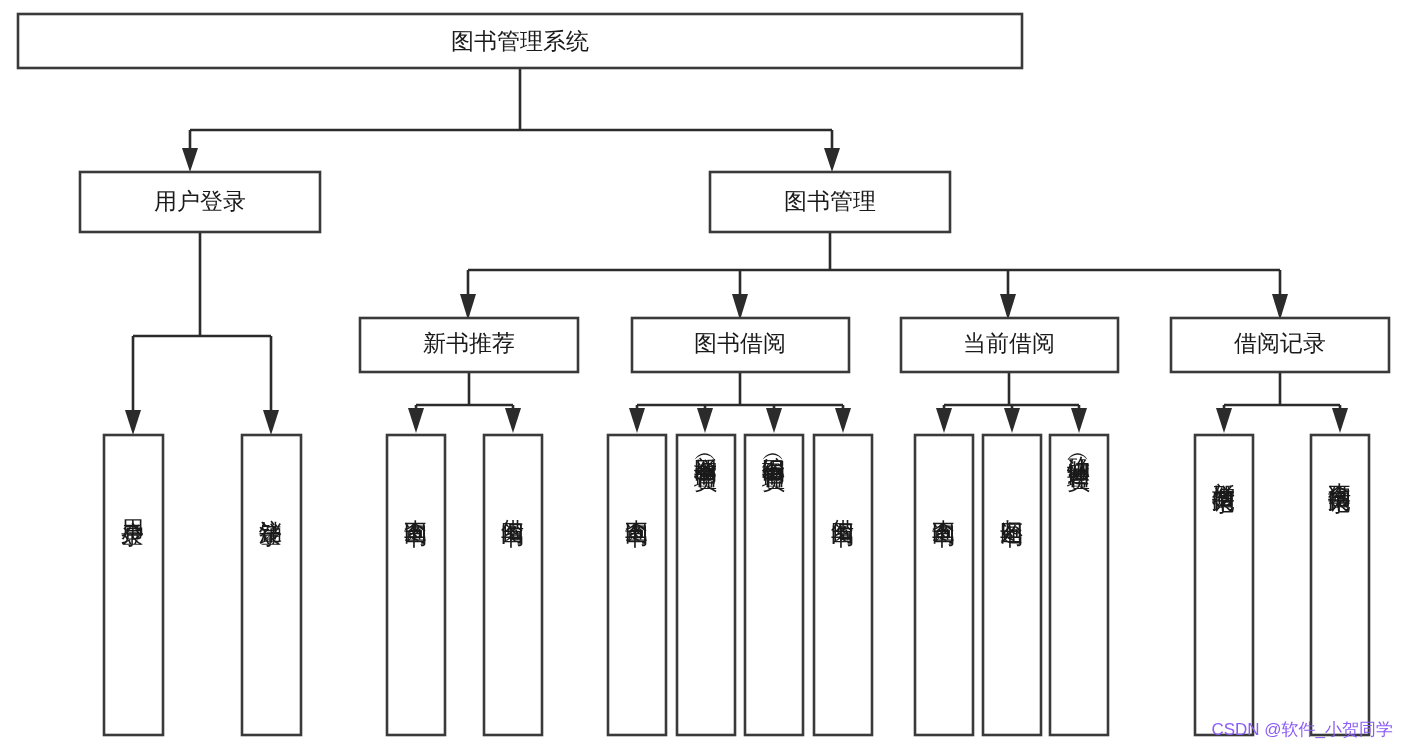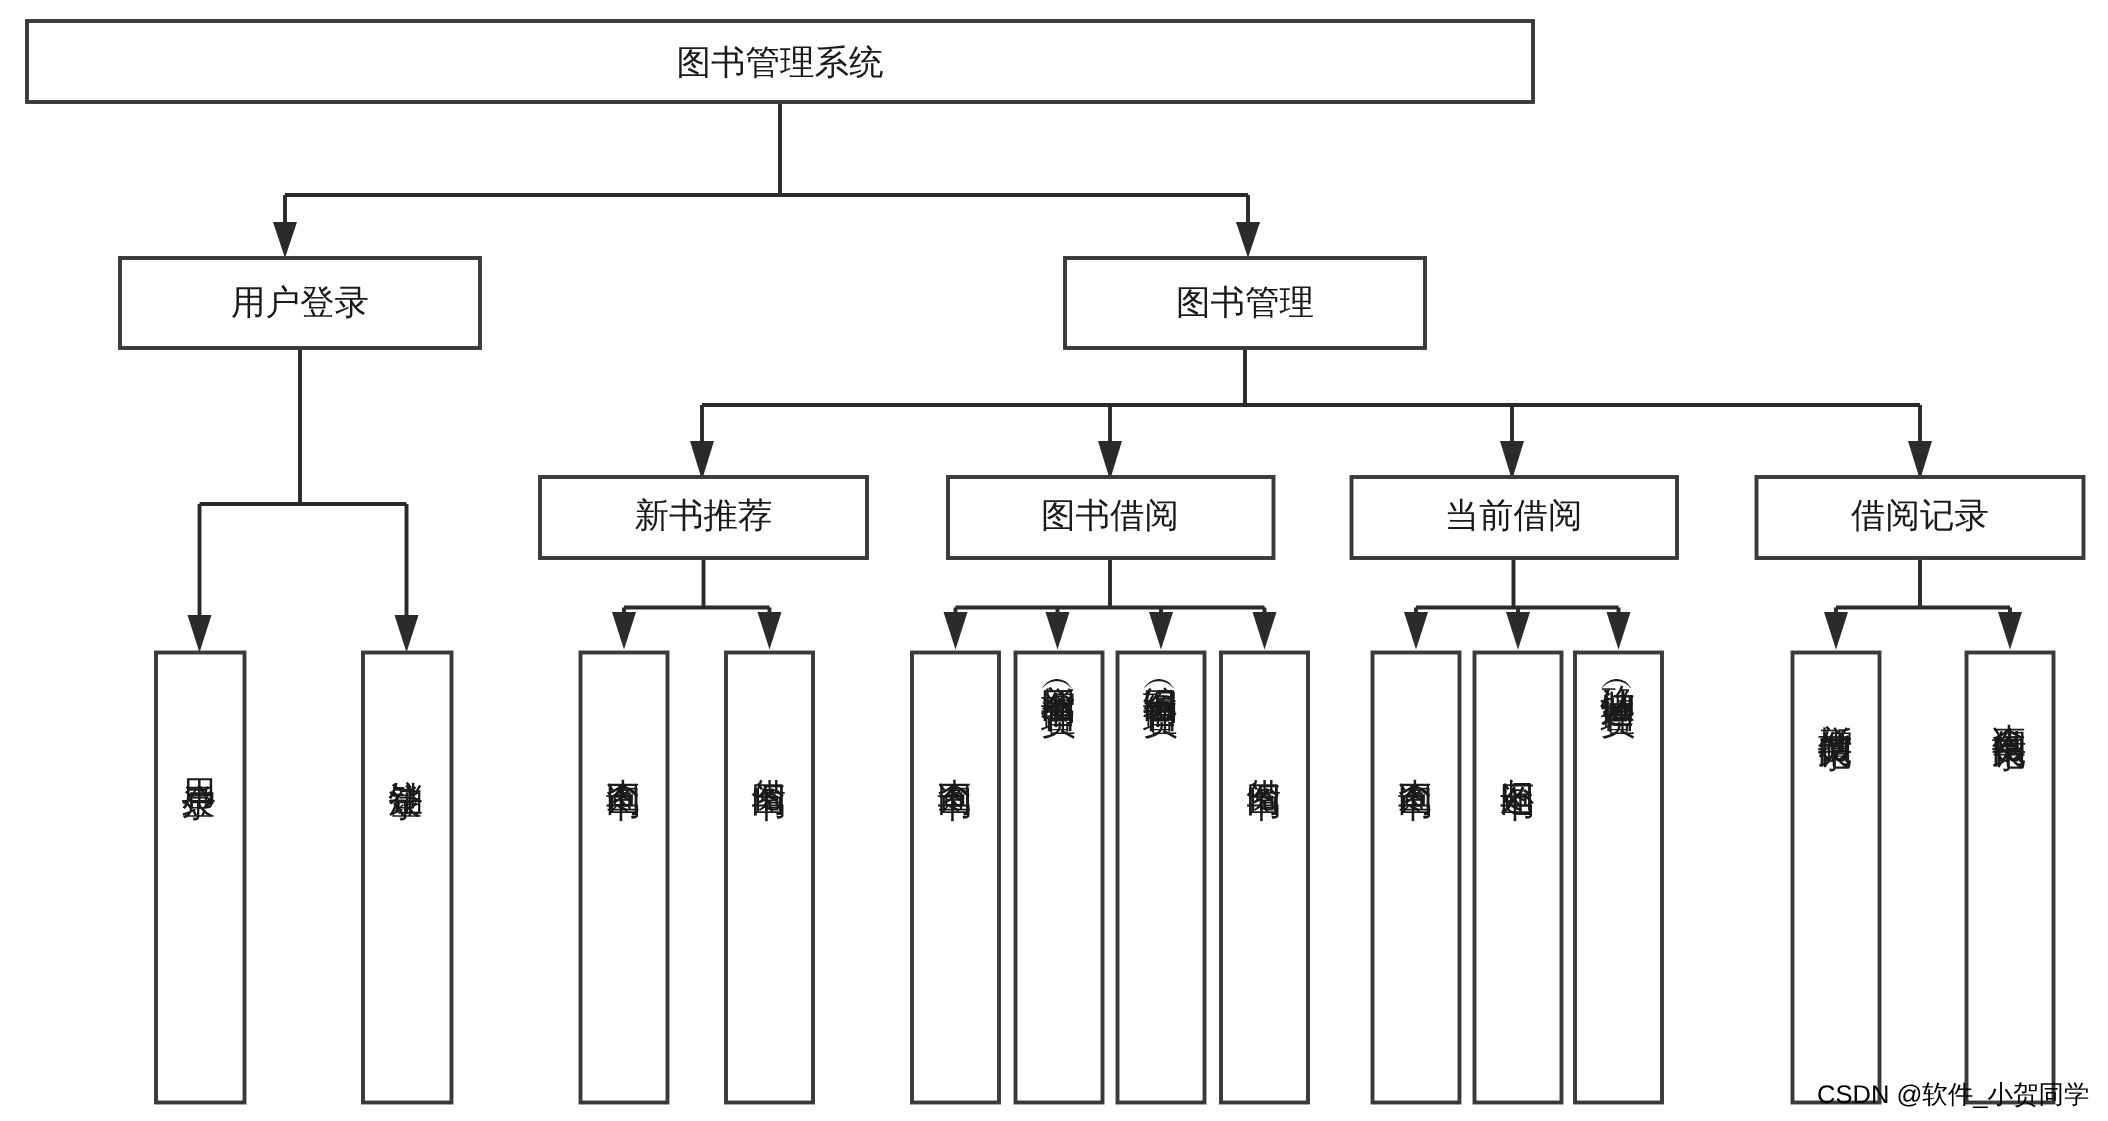--- a/index.html
+++ b/index.html
@@ -17,21 +17,21 @@
     fill:#1a1a1a;font-size:23px;text-anchor:middle;dominant-baseline:middle;
   }
   .box-label-v{
     font-family:"Liberation Sans","DejaVu Sans",sans-serif;
     fill:#1a1a1a;font-size:23px;text-anchor:middle;
     writing-mode:vertical-rl;glyph-orientation-vertical:0;letter-spacing:2px;
   }
   .watermark{
     position:absolute;right:12px;bottom:6px;
     font-family:"Liberation Sans","DejaVu Sans",sans-serif;
-    font-size:17px;color:#000000;white-space:nowrap;user-select:none;
+    font-size:17px;color:#8b5cf6;white-space:nowrap;user-select:none;
   }
 </style>
 </head>
 <body>
 
 <div id="diagram-root">
 
   <svg id="flow" viewBox="0 0 1405 747" xmlns="http://www.w3.org/2000/svg">
 
     <g>

